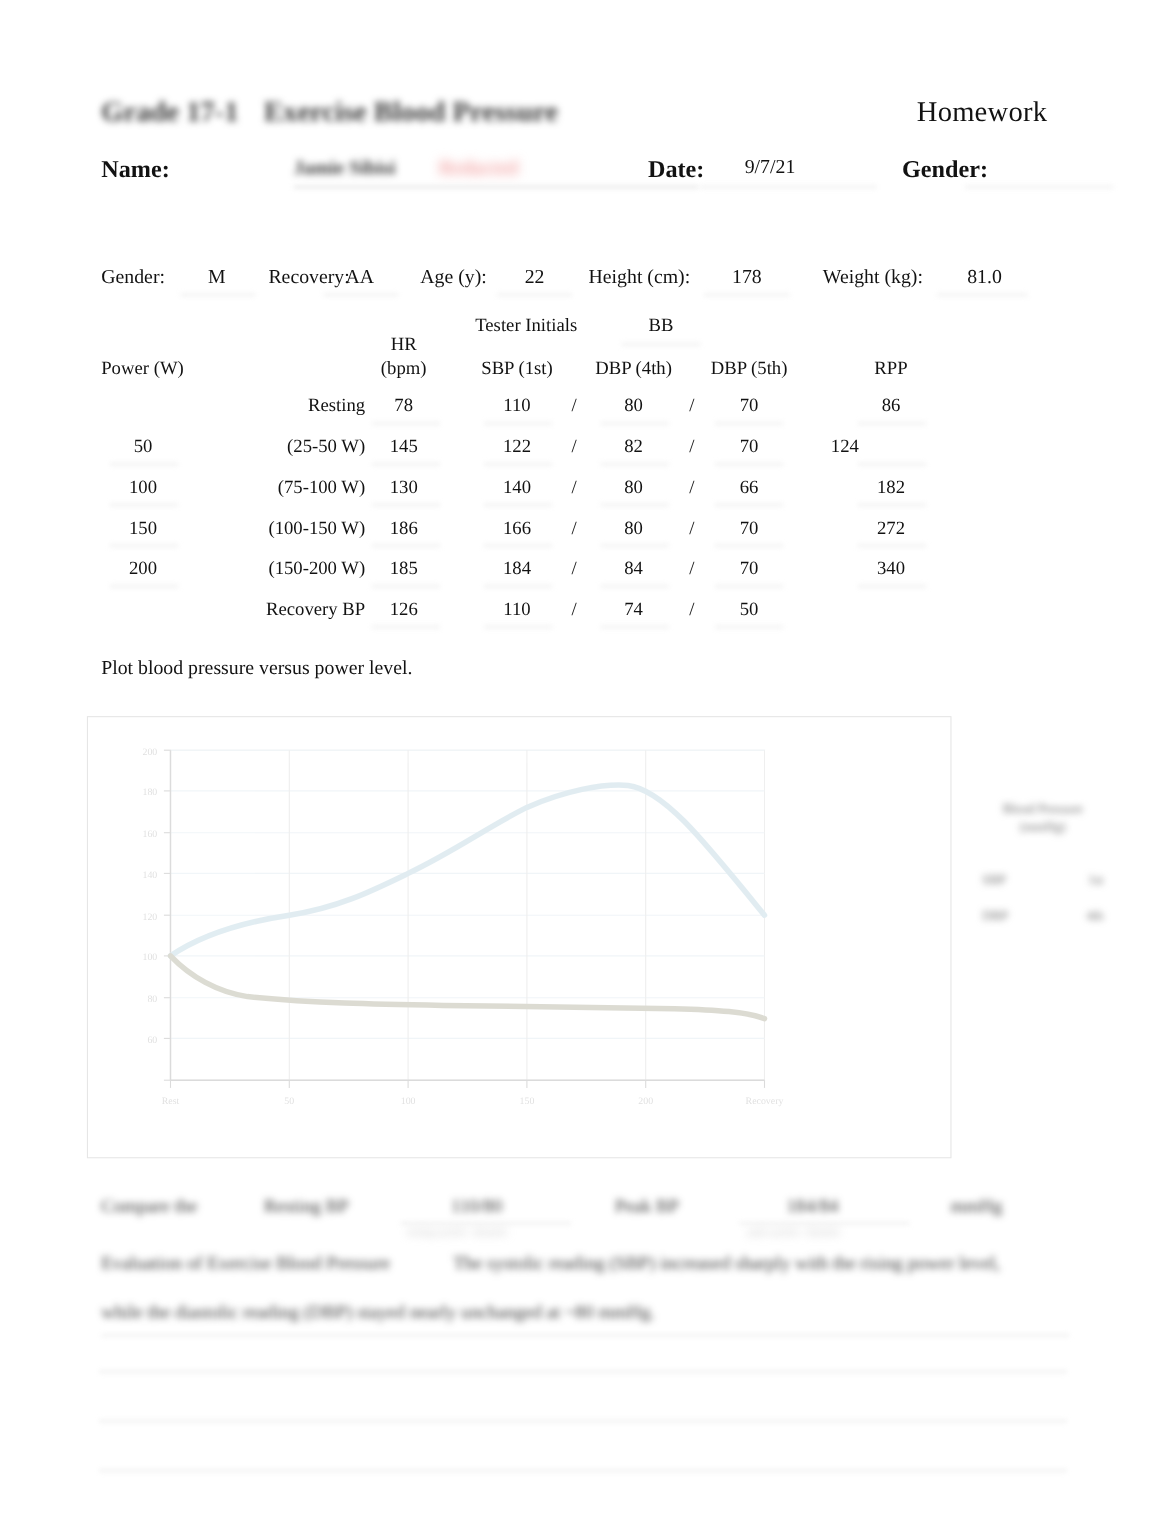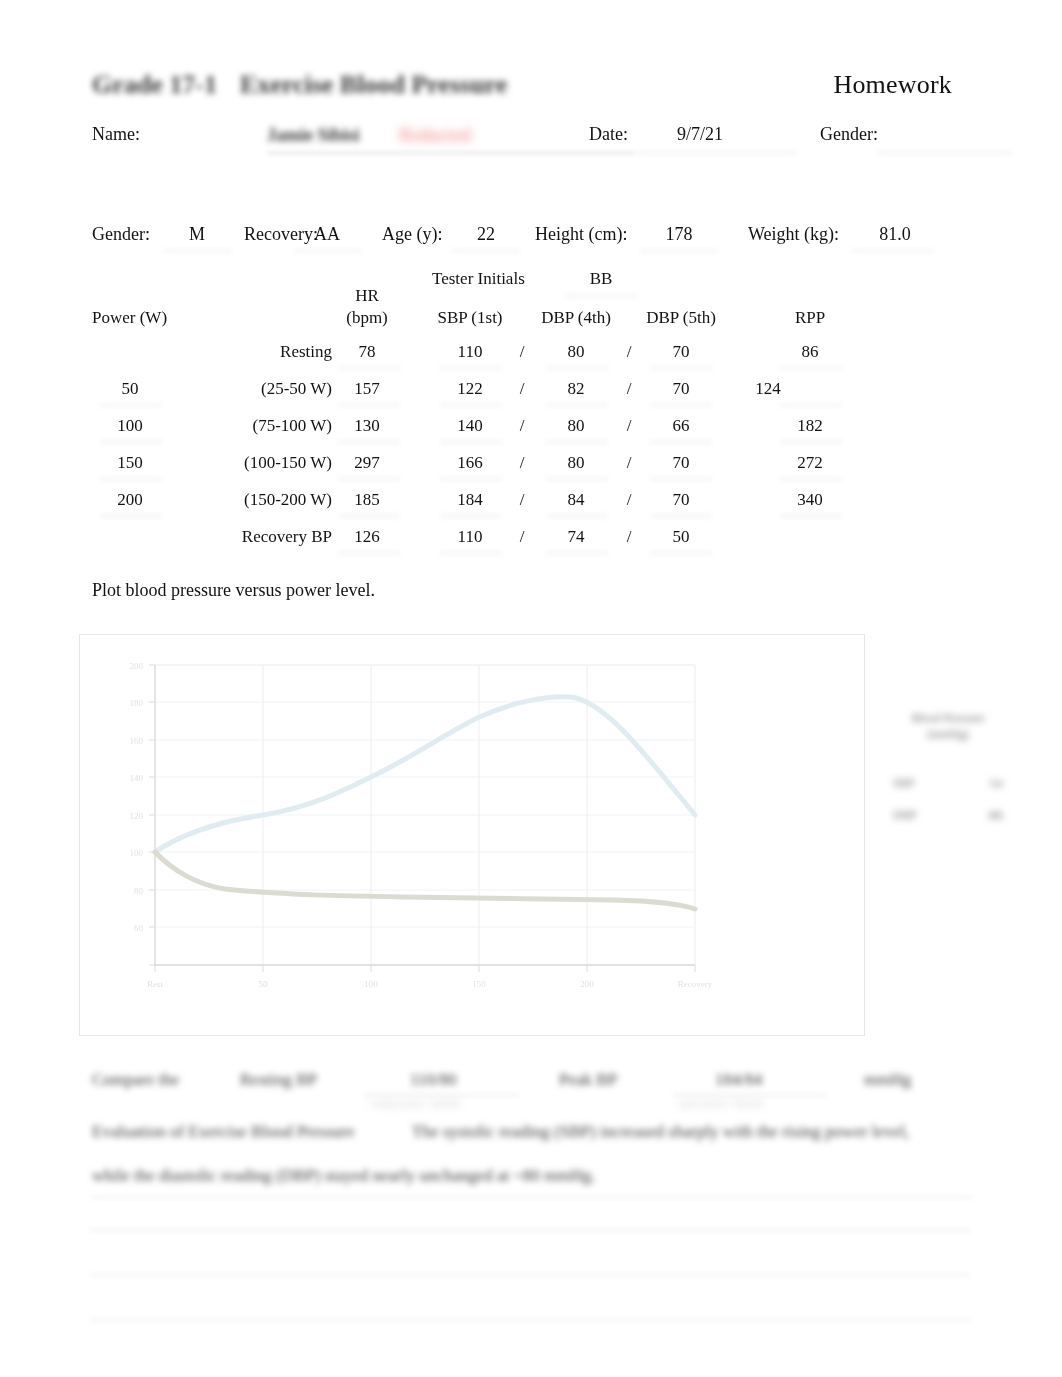--- a/index.html
+++ b/index.html
@@ -4,21 +4,21 @@
 <style>
   html,body{margin:0;padding:0;}
   body{
     width:1062px;height:1377px;
     background:#ffffff;
     font-family:"Liberation Serif", serif;
     color:#121212;
     position:relative;
     overflow:hidden;
   }
-  .page{position:absolute;inset:0;}
+  .page{position:absolute;inset:0;margin-top:17px;}
 
   
   .blur{
     filter:blur(3.2px);
     color:#3a3a3a;
     white-space:nowrap;
     user-select:none;
   }
   .blur-soft{filter:blur(3.6px);color:#6f6f6f;}
   .blur-vsoft{filter:blur(4.2px);color:#b9b9b9;}
@@ -28,21 +28,21 @@
   }
   .rule-faint{background:#ececec;height:2px;filter:blur(2.4px);}
 
   
   #title-row{position:absolute;left:92px;top:70px;width:880px;height:44px;}
   #title-left{position:absolute;left:0;top:0;font-size:26px;font-weight:bold;}
   #title-mid{position:absolute;left:148px;top:0;font-size:26px;font-weight:bold;}
   #title-right{position:absolute;right:20px;top:0;font-size:26px;letter-spacing:.2px;}
 
   #name-row{position:absolute;left:92px;top:124px;width:880px;height:36px;}
-  .lbl{font-size:18px;}
+  .lbl{font-size:22px;font-weight:bold;}
   #name-label{position:absolute;left:0;top:0;}
   #name-value{position:absolute;left:175px;top:1px;font-size:18px;font-weight:bold;}
   #name-value2{position:absolute;left:307px;top:1px;font-size:18px;font-weight:bold;}
   #name-underline{position:absolute;left:175px;top:28px;width:368px;}
   #date-label{position:absolute;left:497px;top:0;}
   #date-value{position:absolute;left:585px;top:0;font-size:18px;}
   #date-underline{position:absolute;left:545px;top:28px;width:160px;}
   #score-label{position:absolute;left:728px;top:0;}
   #score-underline{position:absolute;left:785px;top:28px;width:135px;}
 
@@ -163,21 +163,21 @@
       <div class="u rule-faint" style="left:246px;width:62px"></div>
       <div class="u rule-faint" style="left:348px;width:62px"></div>
       <div class="u rule-faint" style="left:454px;width:62px"></div>
       <div class="u rule-faint" style="left:558px;width:62px"></div>
       <div class="u rule-faint" style="left:688px;width:62px"></div>
     </div>
 
     <div class="row" style="top:111px">
       <div class="c ctr" style="left:38px">50</div>
       <div class="c" style="left:150px;width:90px;text-align:right">(25-50 W)</div>
-      <div class="c ctr" style="left:275px">157</div>
+      <div class="c ctr" style="left:275px">145</div>
       <div class="c ctr" style="left:378px">122</div>
       <div class="c ctr" style="left:430px">/</div>
       <div class="c ctr" style="left:484px">82</div>
       <div class="c ctr" style="left:537px">/</div>
       <div class="c ctr" style="left:589px">70</div>
       <div class="c ctr" style="left:676px">124</div>
       <div class="u rule-faint" style="left:8px;width:62px"></div>
       <div class="u rule-faint" style="left:246px;width:62px"></div>
       <div class="u rule-faint" style="left:348px;width:62px"></div>
       <div class="u rule-faint" style="left:454px;width:62px"></div>
@@ -199,21 +199,21 @@
       <div class="u rule-faint" style="left:246px;width:62px"></div>
       <div class="u rule-faint" style="left:348px;width:62px"></div>
       <div class="u rule-faint" style="left:454px;width:62px"></div>
       <div class="u rule-faint" style="left:558px;width:62px"></div>
       <div class="u rule-faint" style="left:688px;width:62px"></div>
     </div>
 
     <div class="row" style="top:185px">
       <div class="c ctr" style="left:38px">150</div>
       <div class="c" style="left:150px;width:90px;text-align:right">(100-150 W)</div>
-      <div class="c ctr" style="left:275px">297</div>
+      <div class="c ctr" style="left:275px">186</div>
       <div class="c ctr" style="left:378px">166</div>
       <div class="c ctr" style="left:430px">/</div>
       <div class="c ctr" style="left:484px">80</div>
       <div class="c ctr" style="left:537px">/</div>
       <div class="c ctr" style="left:589px">70</div>
       <div class="c ctr" style="left:718px">272</div>
       <div class="u rule-faint" style="left:8px;width:62px"></div>
       <div class="u rule-faint" style="left:246px;width:62px"></div>
       <div class="u rule-faint" style="left:348px;width:62px"></div>
       <div class="u rule-faint" style="left:454px;width:62px"></div>

